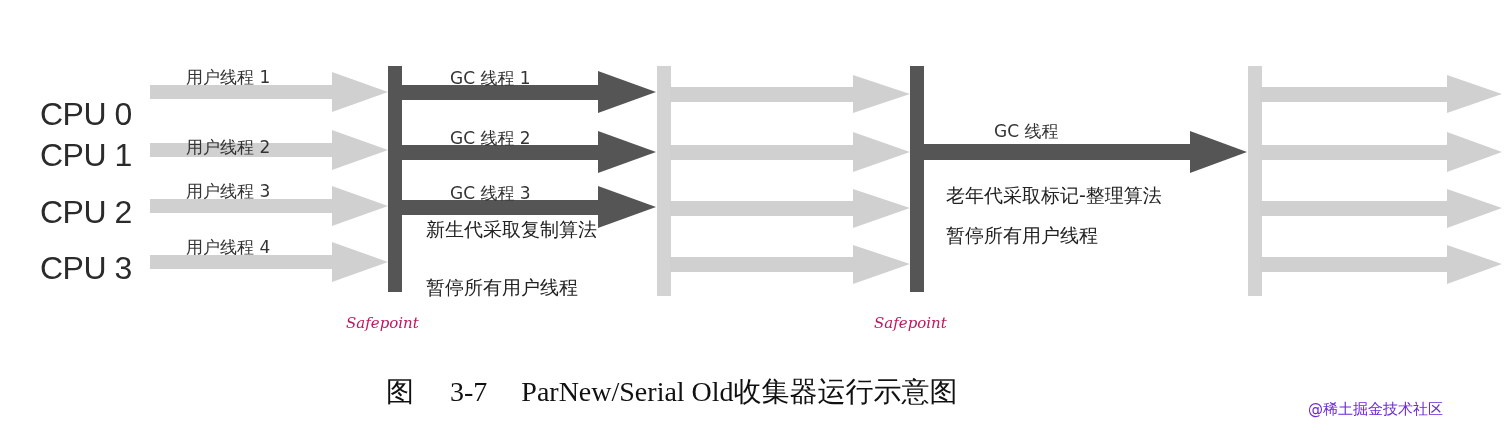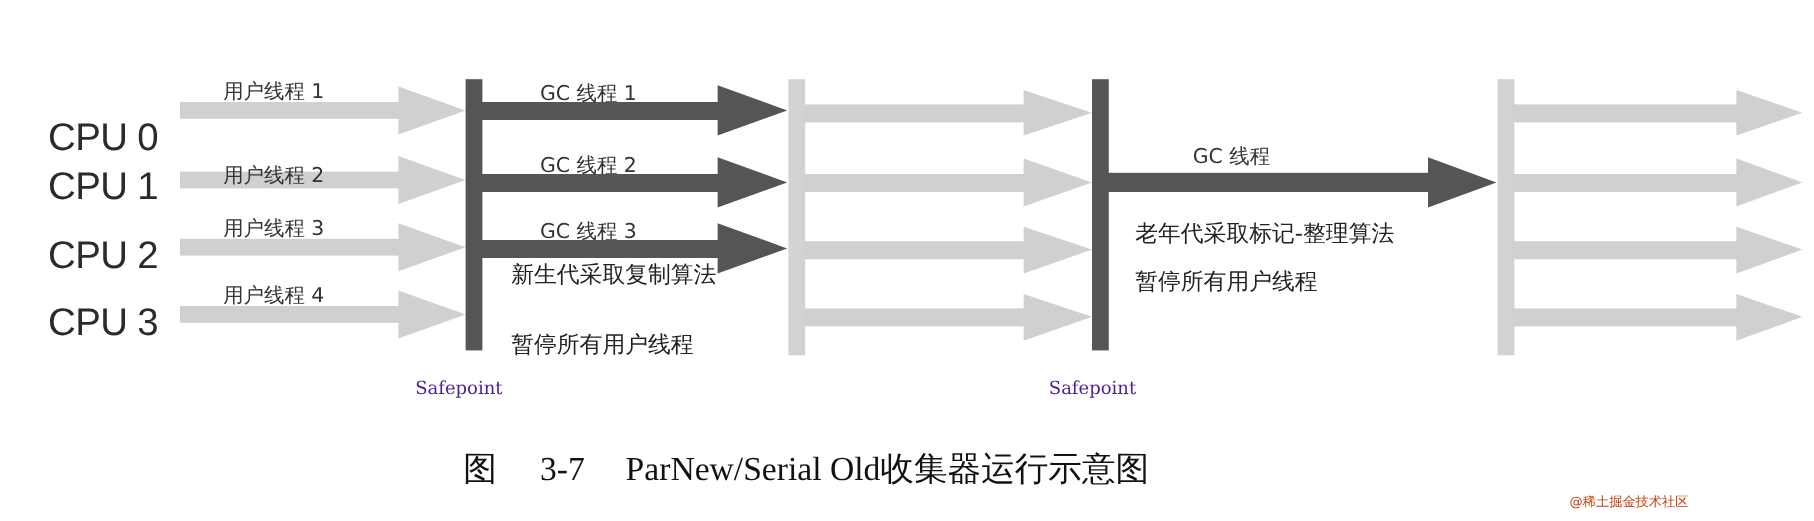--- a/index.html
+++ b/index.html
@@ -1,25 +1,25 @@
 <!DOCTYPE html>
 <html><head>
   <meta charset="utf-8">
   <style>
     html, body { margin: 0; padding: 0; background: #ffffff; }
     body { width: 1512px; height: 434px; position: relative; overflow: hidden; font-family: "DejaVu Sans", sans-serif; }
     #diagram { position: absolute; left: 0; top: 0; width: 1512px; height: 434px; }
     .cpu-label { position: absolute; left: 40px; font-family: "Liberation Sans", sans-serif; font-size: 32px; color: #2b2b2b; line-height: 1; letter-spacing: -0.5px; }
     .thread-label { position: absolute; font-family: "DejaVu Sans", sans-serif; font-size: 17px; color: #333; line-height: 1; white-space: nowrap; text-align: center; }
     .note { position: absolute; font-family: "DejaVu Sans", sans-serif; font-size: 19px; color: #222; line-height: 1; white-space: nowrap; }
-    .safepoint { position: absolute; font-family: "DejaVu Serif", serif; font-size: 15px; color: #4c1d95; line-height: 1; }
+    .safepoint { position: absolute; font-family: "DejaVu Serif", serif; font-size: 15px; color: #be185d; line-height: 1; font-style: italic; }
     .caption { position: absolute; top: 378px; left: 386px; font-family: "Liberation Serif", serif; font-size: 28px; color: #111; line-height: 1; white-space: nowrap; }
     .caption .fig { margin-right: 36px; }
     .caption .num { margin-right: 34px; }
-    .watermark { position: absolute; top: 411px; left: 1308px; font-family: "DejaVu Sans", sans-serif; font-size: 11px; color: #c2410c; white-space: nowrap; }
+    .watermark { position: absolute; top: 400px; left: 1308px; font-family: "DejaVu Sans", sans-serif; font-size: 15px; color: #6d28d9; white-space: nowrap; }
   </style>
 </head>
 <body>
 
 <svg id="diagram" viewBox="0 0 1512 434" xmlns="http://www.w3.org/2000/svg">
 
   <g fill="#d0d0d0">
     <g>
       <rect x="150" y="85" width="190" height="14"></rect>
         <polygon points="332,72 388,92 332,112"></polygon>

